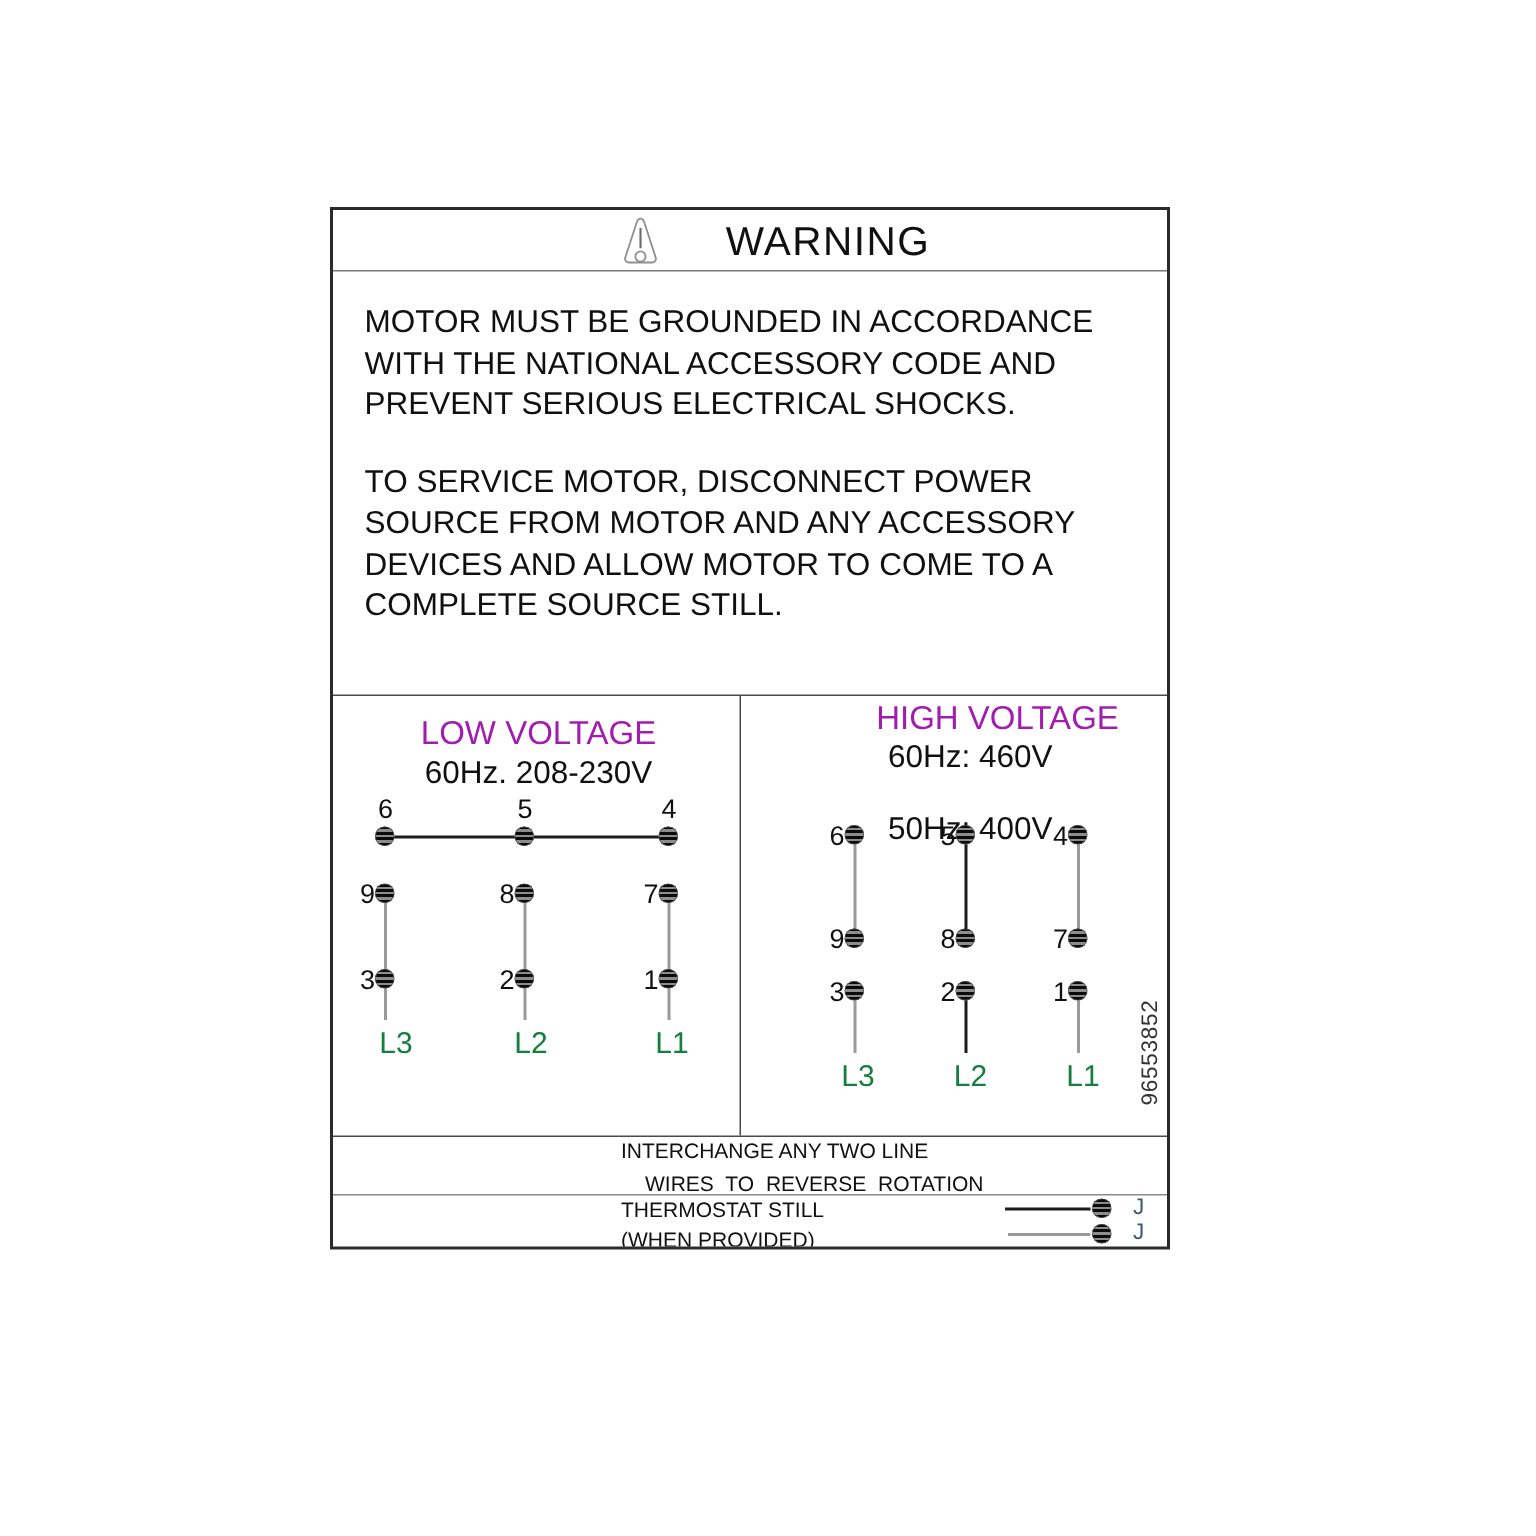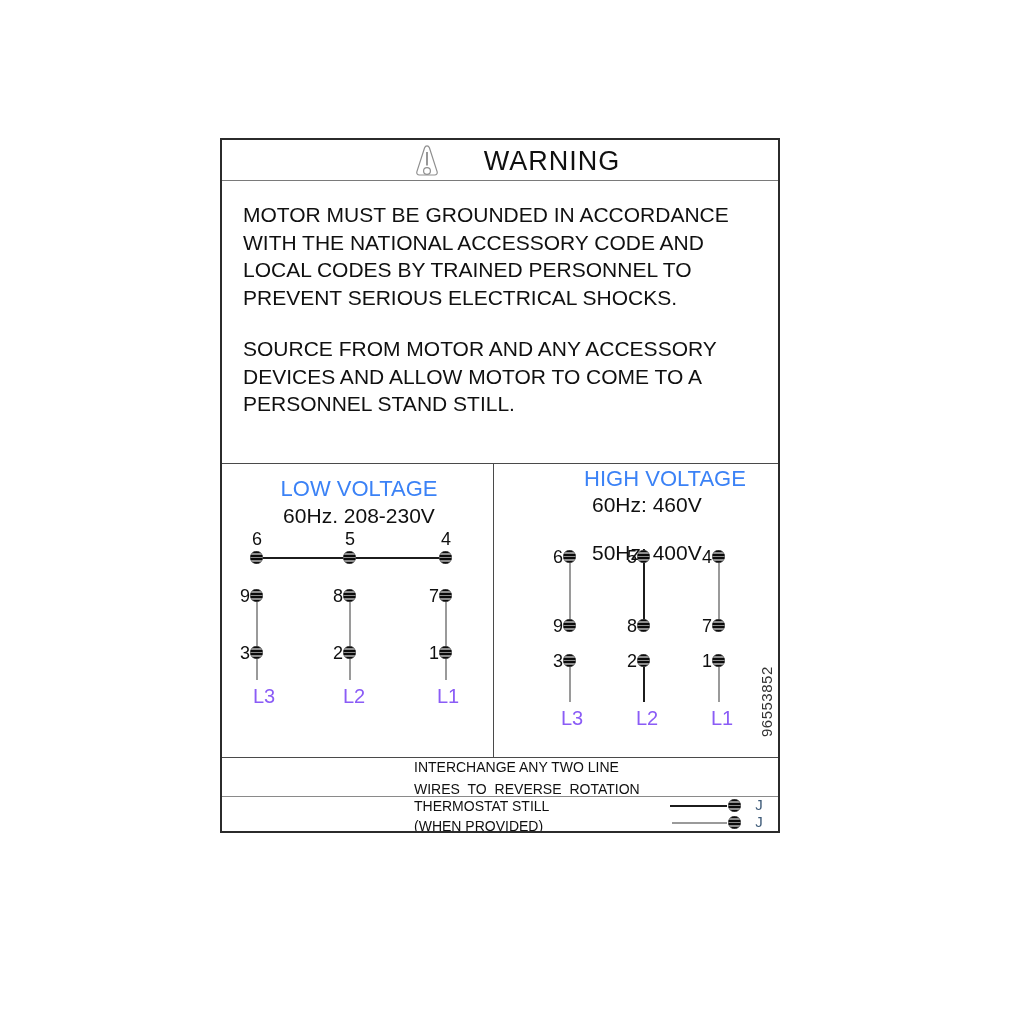--- a/index.html
+++ b/index.html
@@ -13,31 +13,31 @@
               font-size:27px;letter-spacing:1px;color:#101010;}
   .tri{position:absolute;left:193px;top:4px;}
   
   .body-text{position:absolute;left:21px;top:61px;width:500px;font-size:21px;line-height:27.5px;color:#101010;}
   .para2{margin-top:24px;}
   
   .hline{position:absolute;left:0;width:100%;height:0;border-top:1px solid #4a4a4a;}
   .hline-lite{border-top:1px solid #8a8a8a;}
   .vline{position:absolute;width:0;border-left:1px solid #4a4a4a;}
   
-  .sec-title{position:absolute;text-align:center;font-size:22px;color:#3b82f6;}
+  .sec-title{position:absolute;text-align:center;font-size:22px;color:#a21caf;}
   .sec-sub{position:absolute;font-size:21px;color:#101010;}
   .ball{position:absolute;width:13px;height:13px;border-radius:50%;
         background:repeating-linear-gradient(180deg,#0b0b0b 0 2px,#8d8d8d 2px 3.6px);
         box-shadow:inset 0 0 0 0.5px #555;}
   .wire-h{position:absolute;height:1.6px;background:#1c1c1c;}
   .wire-v{position:absolute;width:1.6px;background:#1c1c1c;}
   .lite{background:#9a9a9a;}
   .tnum{position:absolute;width:24px;text-align:center;font-size:18px;color:#101010;line-height:20px;}
   .tnum-l{position:absolute;width:18px;text-align:right;font-size:18px;color:#101010;line-height:20px;}
-  .llabel{position:absolute;width:44px;text-align:center;font-size:20px;color:#8b5cf6;}
+  .llabel{position:absolute;width:44px;text-align:center;font-size:20px;color:#15803d;}
   
   .pnum{position:absolute;left:536px;top:597px;transform:rotate(-90deg);transform-origin:0 0;
         font-size:15px;letter-spacing:0.5px;color:#333;white-space:nowrap;}
   
   .note{position:absolute;font-size:14px;color:#101010;line-height:17px;}
   .wspace{word-spacing:4px;}
   .jlab{position:absolute;width:18px;text-align:center;font-size:15px;color:#3d5a78;line-height:17px;}
 </style>
 </head>
 <body>
@@ -51,27 +51,27 @@
         <line x1="12" y1="8" x2="12" y2="21.5" stroke="#6a6a6a" stroke-width="1.4"></line>
         <circle cx="12" cy="27" r="3.4" fill="#ffffff" stroke="#8f8f8f" stroke-width="1.2"></circle>
       </svg>
       <div class="warn-title">WARNING</div>
     </div>
 
     <div class="body-text">
       <div class="para">
         <div>MOTOR MUST BE GROUNDED IN ACCORDANCE</div>
         <div>WITH THE NATIONAL ACCESSORY CODE AND</div>
-        <div>LOCAL CODES BY TRAINED PERSONNEL TO</div>
         <div>PREVENT SERIOUS ELECTRICAL SHOCKS.</div>
       </div>
       <div class="para para2">
+        <div>TO SERVICE MOTOR, DISCONNECT POWER</div>
         <div>SOURCE FROM MOTOR AND ANY ACCESSORY</div>
         <div>DEVICES AND ALLOW MOTOR TO COME TO A</div>
-        <div>PERSONNEL STAND STILL.</div>
+        <div>COMPLETE SOURCE STILL.</div>
       </div>
     </div>
 
     <div class="hline" style="top:323px;"></div>
     <div class="vline" style="left:271px;top:324px;height:293px;"></div>
     <div class="hline" style="top:617px;"></div>
     <div class="hline hline-lite" style="top:656px;"></div>
 
     <div>
       <div class="sec-title" style="left:17px;top:336px;width:240px;">LOW VOLTAGE</div>
@@ -141,21 +141,21 @@
 
       <span class="llabel" style="left:328px;top:567px;">L3</span>
       <span class="llabel" style="left:403px;top:567px;">L2</span>
       <span class="llabel" style="left:478px;top:567px;">L1</span>
     </div>
 
     <div class="pnum">96553852</div>
 
     <div>
       <div class="note" style="left:192px;top:619px;">INTERCHANGE ANY TWO LINE</div>
-      <div class="note wspace" style="left:192px;top:641px;">WIRES TO REVERSE ROTATION</div>
+      <div class="note wspace" style="left:208px;top:641px;">WIRES TO REVERSE ROTATION</div>
     </div>
 
     <div>
       <div class="note" style="left:192px;top:658px;">THERMOSTAT STILL</div>
       <div class="note" style="left:192px;top:678px;">(WHEN PROVIDED)</div>
 
       <div class="wire-h" style="left:448px;top:665px;width:57px;"></div>
       <i class="ball" style="left:506px;top:659px;"></i>
       <span class="jlab" style="left:528px;top:656px;">J</span>
 

